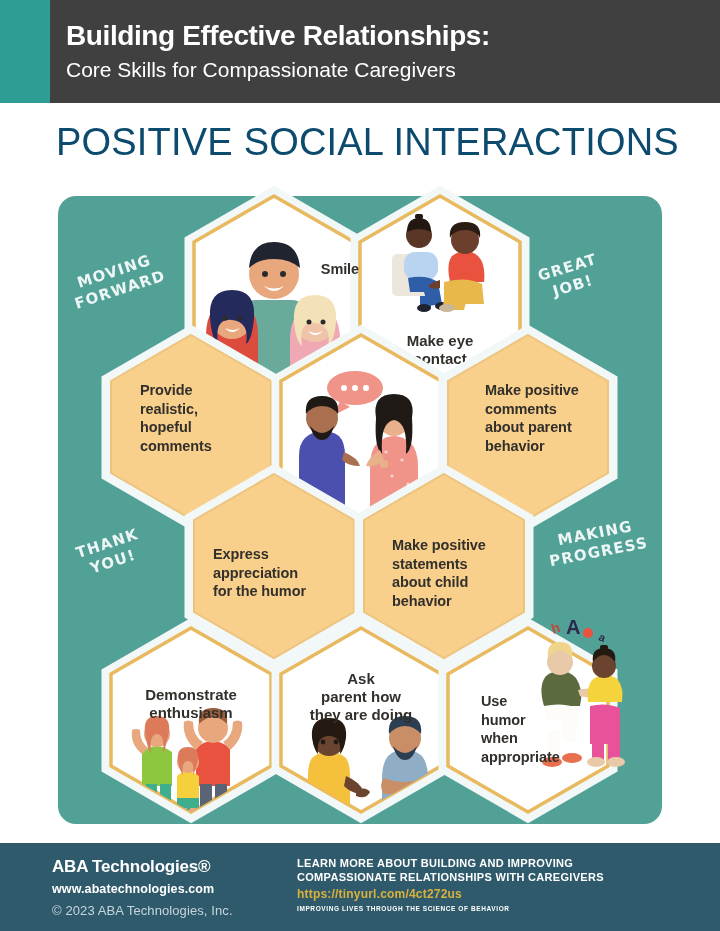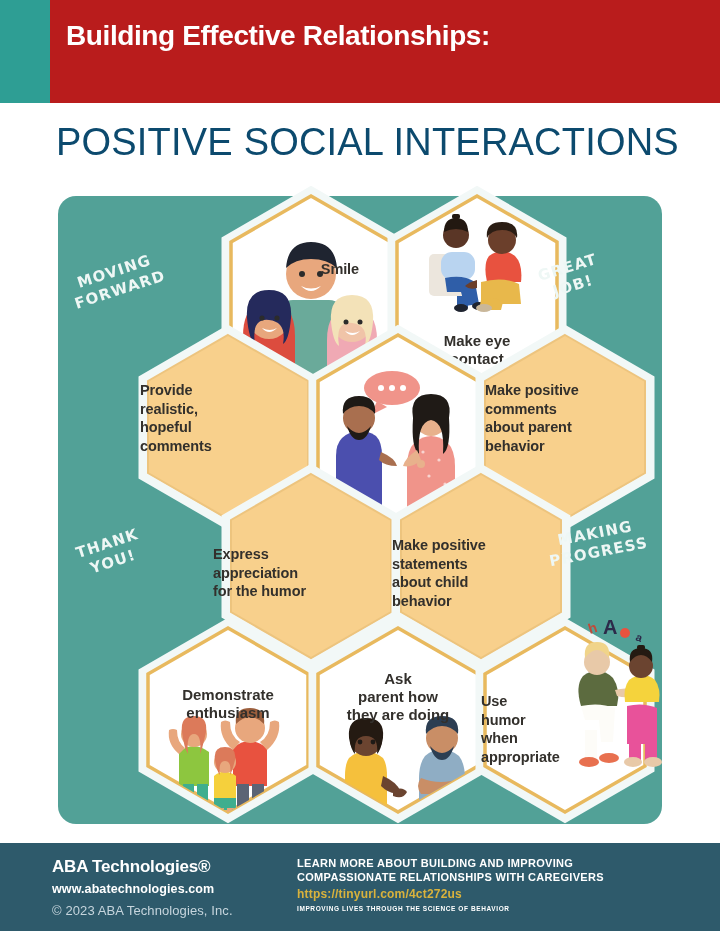--- a/index.html
+++ b/index.html
@@ -14,21 +14,21 @@
     font-family: "Liberation Sans", sans-serif;
     position: relative;
   }
 
   
   .header {
     position: absolute;
     left: 0; top: 0;
     width: 720px;
     height: 103px;
-    background: #b91c1c;
+    background: #404040;
   }
   .header-stripe {
     position: absolute;
     left: 0; top: 0;
     width: 50px;
     height: 103px;
     background: #2e9e94;
   }
   .header-titles {
     position: absolute;
@@ -76,21 +76,20 @@
     border-radius: 18px;
   }
 
   
   .hexwrap {
     position: absolute;
     left: 0; top: 0;
     width: 596px;
     height: 931px;
     pointer-events: none;
-    padding-left: 37px;
   }
   .hexwrap svg { display: block; }
 
   
   .script {
     position: absolute;
     color: #eef7f5;
     font-family: "DejaVu Sans", sans-serif;
     font-weight: bold;
     font-size: 15px;
@@ -179,20 +178,21 @@
     letter-spacing: 0.6px;
   }
 </style>
 </head>
 <body>
 
 <div class="header">
   <div class="header-stripe"></div>
   <div class="header-titles">
     <div class="header-title">Building Effective Relationships:</div>
+    <div class="header-subtitle">Core Skills for Compassionate Caregivers</div>
   </div>
 </div>
 
 <div class="page-title">POSITIVE SOCIAL INTERACTIONS</div>
 
 <div class="panel"></div>
 
 <div class="hexwrap">
 <svg width="720" height="931" viewBox="0 0 720 931" xmlns="http://www.w3.org/2000/svg">
   <defs>

